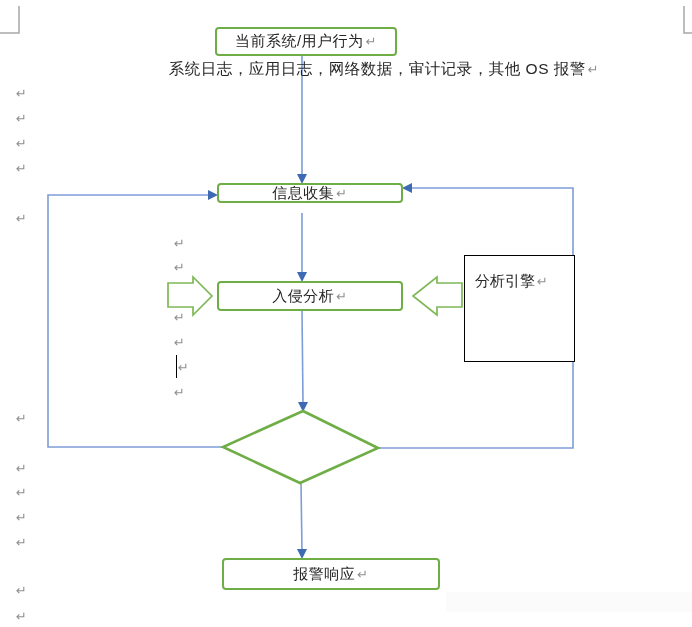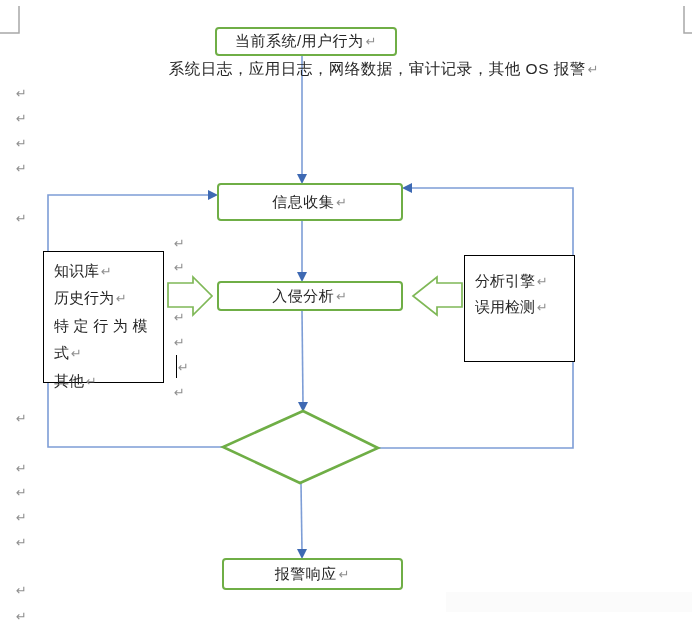--- a/index.html
+++ b/index.html
@@ -81,47 +81,39 @@
 
   <div class="gbox" style="left:215px;top:27px;width:182px;height:29px;">
     <span>当前系统/用户行为</span>
       <span class="pmark">↵</span>
   </div>
 
   <div class="caption">
     <span>系统日志，应用日志，网络数据，审计记录，其他 OS 报警</span><span class="pmark">↵</span>
   </div>
 
-  <div class="gbox" style="left:217px;top:183px;width:186px;height:38px;">
+  <div class="gbox" style="left:217px;top:183px;width:186px;height:20px;">
     <span>信息收集</span>
       <span class="pmark">↵</span>
   </div>
 
   <div class="gbox" style="left:217px;top:281px;width:186px;height:30px;">
     <span>入侵分析</span>
       <span class="pmark">↵</span>
   </div>
 
 
-  <div class="gbox" style="left:222px;top:558px;width:181px;height:32px;">
+  <div class="gbox" style="left:222px;top:558px;width:218px;height:32px;">
     <span>报警响应</span>
       <span class="pmark">↵</span>
   </div>
 
-  <div class="kbox" style="left:43px;top:251px;width:121px;height:132px;">
-    <div class="bline"><span>知识库</span><span class="pmark">↵</span></div>
-    <div class="bline"><span>历史行为</span><span class="pmark">↵</span></div>
-    <div class="bline justify"><span>特定行为模</span><span class="pmark"></span></div>
-    <div class="bline"><span>式</span><span class="pmark">↵</span></div>
-    <div class="bline"><span>其他</span><span class="pmark">↵</span></div>
-  </div>
 
   <div class="kbox" style="left:464px;top:255px;width:111px;height:107px;padding-top:13px;line-height:24.5px;">
     <div class="bline"><span>分析引擎</span><span class="pmark">↵</span></div>
-    <div class="bline"><span>误用检测</span><span class="pmark">↵</span></div>
   </div>
 
   <span class="pilcrow" style="left:16px;top:87px;">↵</span>
   <span class="pilcrow" style="left:16px;top:112px;">↵</span>
   <span class="pilcrow" style="left:16px;top:137px;">↵</span>
   <span class="pilcrow" style="left:16px;top:162px;">↵</span>
   <span class="pilcrow" style="left:16px;top:212px;">↵</span>
   <span class="pilcrow" style="left:16px;top:412px;">↵</span>
   <span class="pilcrow" style="left:16px;top:462px;">↵</span>
   <span class="pilcrow" style="left:16px;top:486px;">↵</span>

